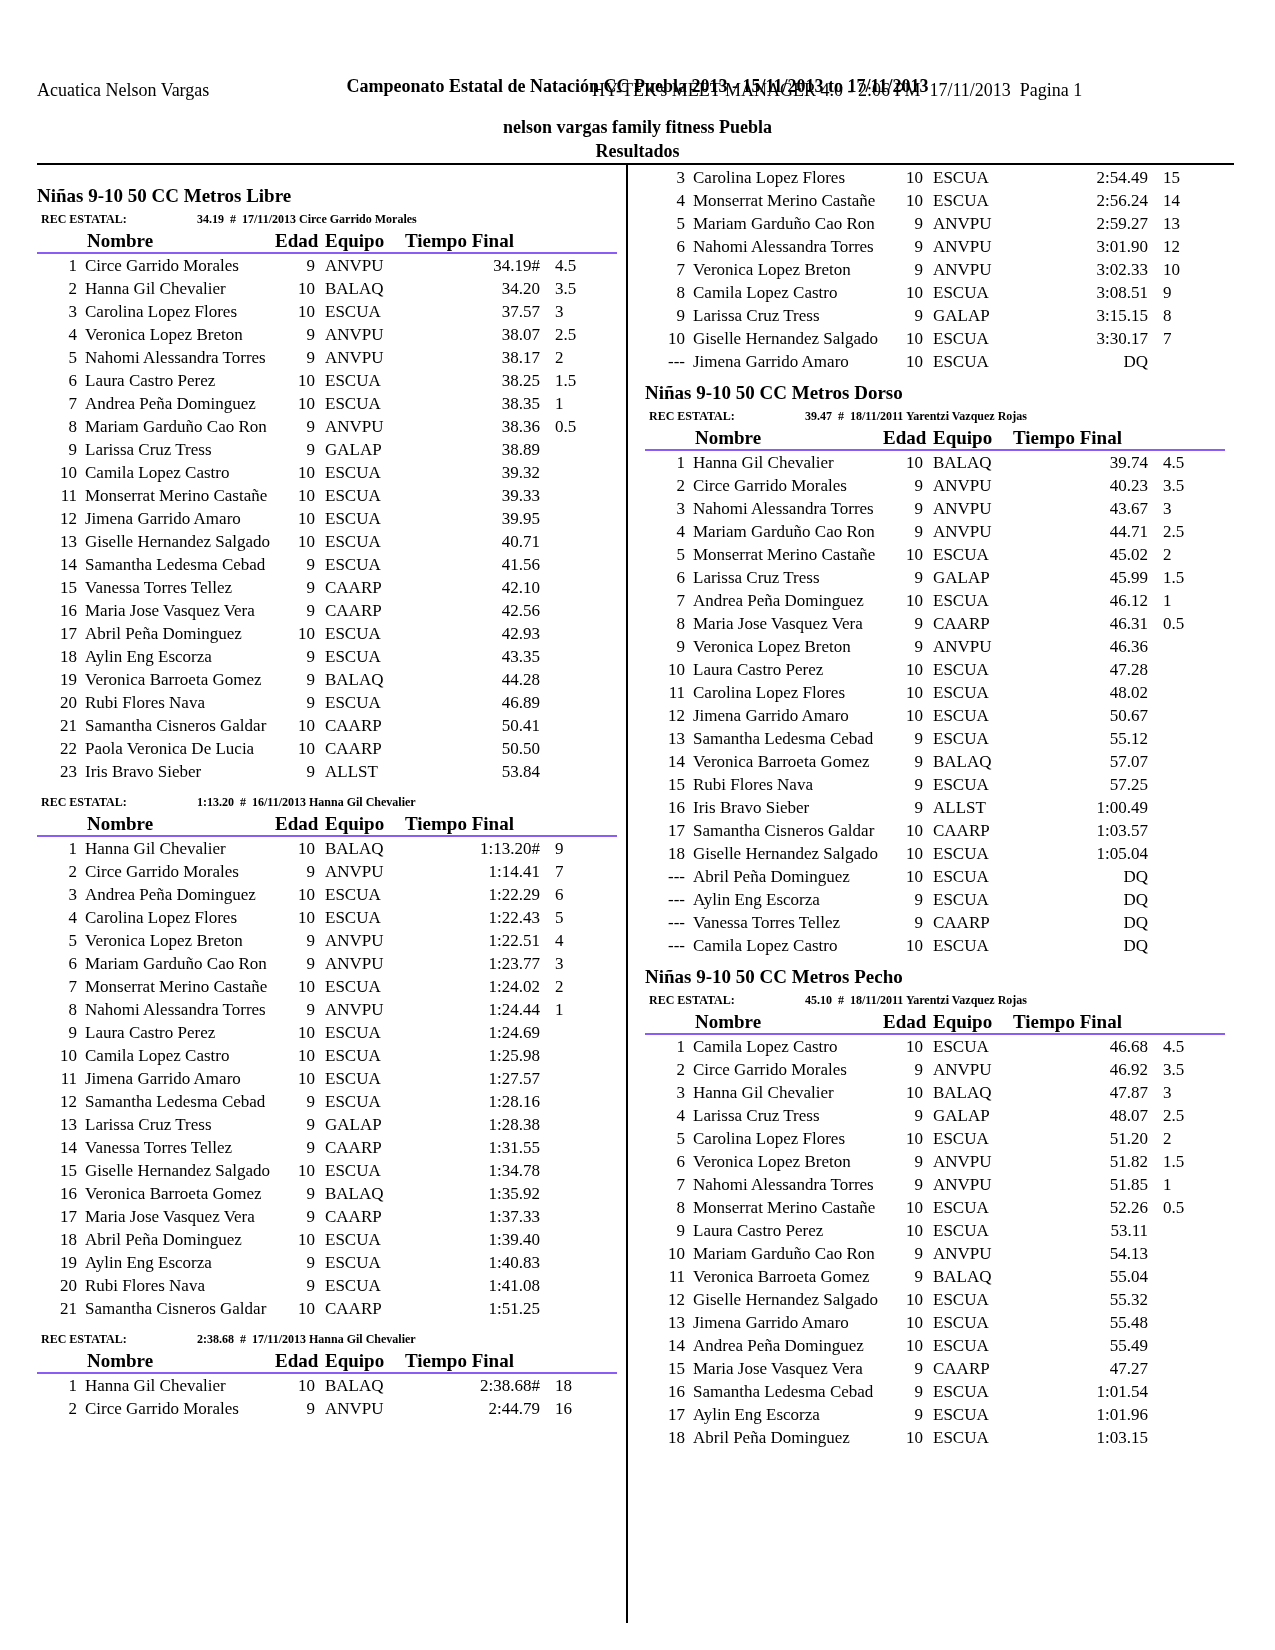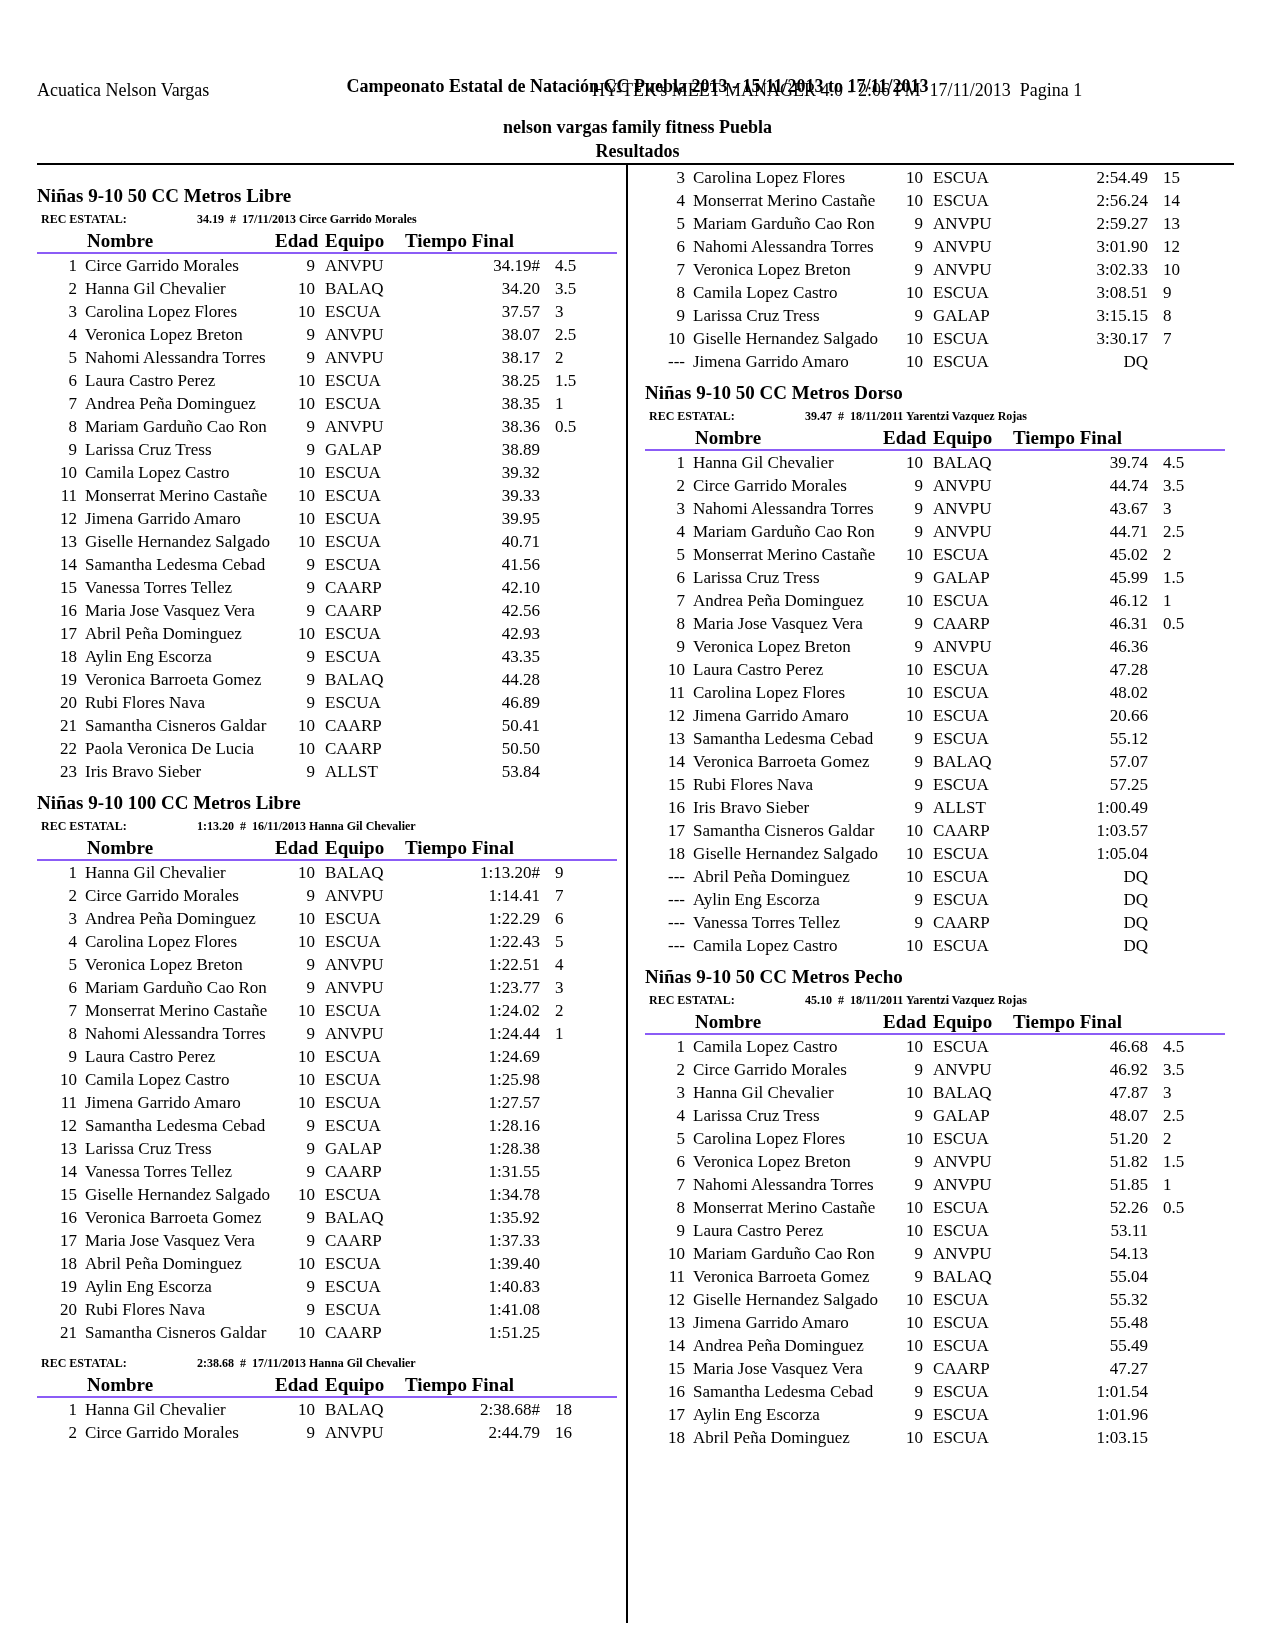--- a/index.html
+++ b/index.html
@@ -233,21 +233,20 @@
       <div class="row">
         <span class="c-place">23</span>
         <span class="c-name">Iris Bravo Sieber</span>
         <span class="c-age">9</span>
         <span class="c-team">ALLST</span>
         <span class="c-time">53.84</span>
         <span class="c-pts"></span>
       </div>
     </div>
   <div class="event">
-      <div class="event-title">Niñas 9-10 100 CC Metros Libre</div>
       <div class="rec"><span class="lbl">REC ESTATAL:</span><span>1:13.20  #  16/11/2013 Hanna Gil Chevalier</span></div>
       <div class="thead">
         <span class="h-name">Nombre</span>
         <span class="h-age">Edad</span>
         <span class="h-team">Equipo</span>
         <span class="h-time">Tiempo Final</span>
       </div>
       <div class="row">
         <span class="c-place">1</span>
         <span class="c-name">Hanna Gil Chevalier</span>
@@ -534,21 +533,21 @@
         <span class="c-age">10</span>
         <span class="c-team">BALAQ</span>
         <span class="c-time">39.74</span>
         <span class="c-pts">4.5</span>
       </div>
       <div class="row">
         <span class="c-place">2</span>
         <span class="c-name">Circe Garrido Morales</span>
         <span class="c-age">9</span>
         <span class="c-team">ANVPU</span>
-        <span class="c-time">44.74</span>
+        <span class="c-time">40.23</span>
         <span class="c-pts">3.5</span>
       </div>
       <div class="row">
         <span class="c-place">3</span>
         <span class="c-name">Nahomi Alessandra Torres</span>
         <span class="c-age">9</span>
         <span class="c-team">ANVPU</span>
         <span class="c-time">43.67</span>
         <span class="c-pts">3</span>
       </div>
@@ -614,21 +613,21 @@
         <span class="c-age">10</span>
         <span class="c-team">ESCUA</span>
         <span class="c-time">48.02</span>
         <span class="c-pts"></span>
       </div>
       <div class="row">
         <span class="c-place">12</span>
         <span class="c-name">Jimena Garrido Amaro</span>
         <span class="c-age">10</span>
         <span class="c-team">ESCUA</span>
-        <span class="c-time">20.66</span>
+        <span class="c-time">50.67</span>
         <span class="c-pts"></span>
       </div>
       <div class="row">
         <span class="c-place">13</span>
         <span class="c-name">Samantha Ledesma Cebad</span>
         <span class="c-age">9</span>
         <span class="c-team">ESCUA</span>
         <span class="c-time">55.12</span>
         <span class="c-pts"></span>
       </div>

